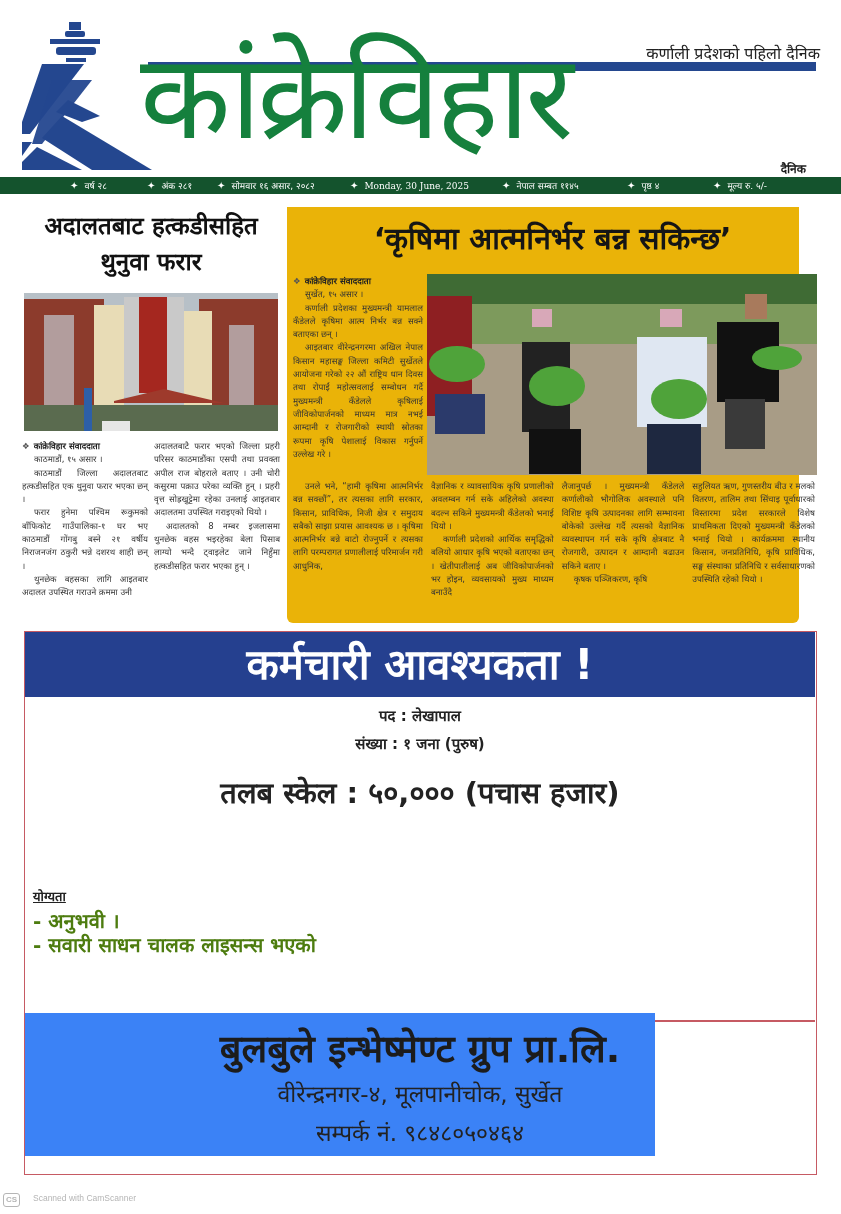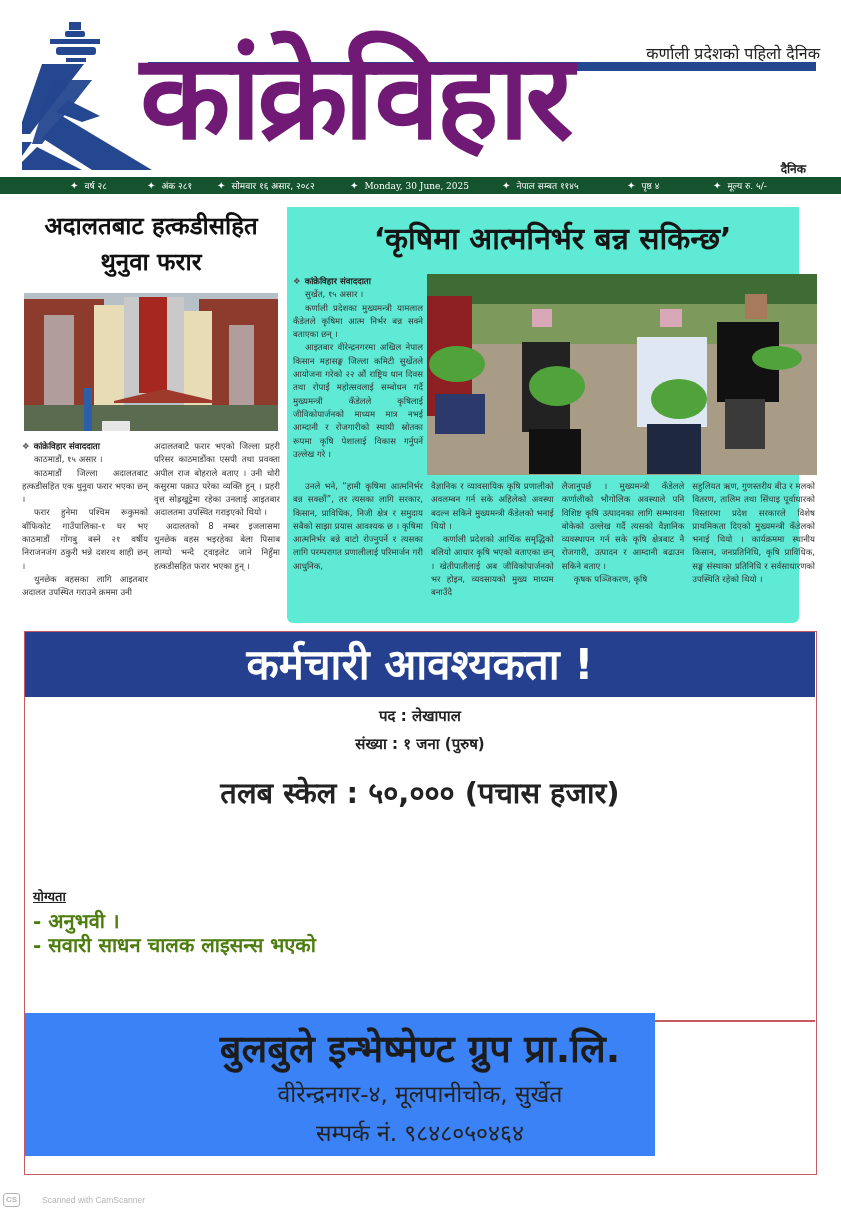--- a/index.html
+++ b/index.html
@@ -4,22 +4,22 @@
 <style>
   * { box-sizing: border-box; margin: 0; padding: 0; }
   html, body { width: 841px; height: 1214px; background: #ffffff; overflow: hidden; }
   body { position: relative; font-family: "DejaVu Sans", sans-serif; color: #222; }
 
   
   .masthead { position: absolute; left: 0; top: 0; width: 841px; height: 178px; }
   .logo-mark { position: absolute; left: 22px; top: 22px; width: 140px; height: 148px; }
   .brand-title {
     position: absolute; left: 140px; top: 22px; width: 680px; height: 150px;
-    font-family: "DejaVu Sans", sans-serif; font-weight: bold;
-    font-size: 118px; line-height: 150px; color: #701a75; letter-spacing: -4px;
+    font-family: "DejaVu Sans", sans-serif; font-weight: normal;
+    font-size: 118px; line-height: 150px; color: #15803d; letter-spacing: -4px;
     white-space: nowrap;
   }
   .brand-rule { position: absolute; left: 148px; top: 62px; width: 668px; height: 9px; background: #24478f; }
   .tagline {
     position: absolute; left: 585px; top: 42px; width: 235px;
     font-size: 16px; color: #222; text-align: right; white-space: nowrap;
   }
   .daily-label {
     position: absolute; right: 35px; top: 160px; font-size: 12px; font-weight: bold; color: #1a1a1a;
   }
@@ -46,21 +46,21 @@
   .left-cols { position: absolute; left: 0; top: 240px; width: 258px; display: flex; gap: 6px; }
   .col { flex: 1; font-size: 8.5px; line-height: 13.3px; color: #333; text-align: justify; }
   .col p { text-indent: 12px; }
   .col p.noindent { text-indent: 0; }
   .byline { font-weight: bold; color: #222; }
   .byline .b-icon { color: #555; margin-right: 4px; }
 
   
   .feature {
     position: absolute; left: 287px; top: 207px; width: 512px; height: 416px;
-    background: #5eead4; border-radius: 0 0 6px 6px;
+    background: #eab308; border-radius: 0 0 6px 6px;
   }
   .feature-headline {
     position: absolute; left: 0; top: 8px; width: 531px; text-align: center;
     font-size: 30px; font-weight: bold; color: #151515; line-height: 48px;
   }
   .feature-col1 { position: absolute; left: 6px; top: 68px; width: 130px; }
   .feature-photo { position: absolute; left: 140px; top: 67px; width: 390px; height: 201px; overflow: hidden; }
   .feature-bottom { position: absolute; left: 6px; top: 273px; width: 522px; display: flex; gap: 8px; }
   .feature-bottom .col { font-size: 8.5px; line-height: 13.3px; }
   .feature-bottom .col.first-narrow { flex: 0 0 130px; }
@@ -82,21 +82,21 @@
   .ad-qual-item { font-size: 20px; font-weight: bold; color: #4d7c0f; line-height: 24px; }
   .ad-divider { position: absolute; left: 0; top: 388px; width: 790px; height: 1.5px; background: #c65a63; }
   .company-box {
     position: absolute; left: 0; top: 381px; width: 630px; height: 143px; background: #3b82f6;
   }
   .company-name { position: absolute; left: 0; top: 8px; width: 790px; text-align: center; font-size: 38px; font-weight: bold; color: #1c1c1c; }
   .company-address { position: absolute; left: 0; top: 64px; width: 790px; text-align: center; font-size: 23px; color: #222; }
   .company-phone { position: absolute; left: 0; top: 103px; width: 790px; text-align: center; font-size: 23px; color: #222; }
 
   
-  .watermark { position: absolute; left: 3px; top: 1193px; display: flex; align-items: center; gap: 22px; color: #b5b5b5; font-size: 8.5px; font-family: "Liberation Sans", sans-serif; }
+  .watermark { position: absolute; left: 3px; top: 1193px; display: flex; align-items: flex-start; gap: 13px; color: #b5b5b5; font-size: 8.5px; font-family: "Liberation Sans", sans-serif; }
   .cs-logo { width: 17px; height: 14px; border: 1.5px solid #b5b5b5; border-radius: 3px; font-size: 8px; font-weight: bold; text-align: center; line-height: 11px; color: #b5b5b5; }
 </style>
 </head>
 <body>
 
 <header class="masthead">
   <svg class="logo-mark" viewBox="0 0 140 148">
     <rect x="47" y="0" width="12" height="8" fill="#24478f"></rect>
     <rect x="43" y="9" width="20" height="6" rx="2" fill="#24478f"></rect>
     <rect x="28" y="17" width="50" height="5" fill="#24478f"></rect>

